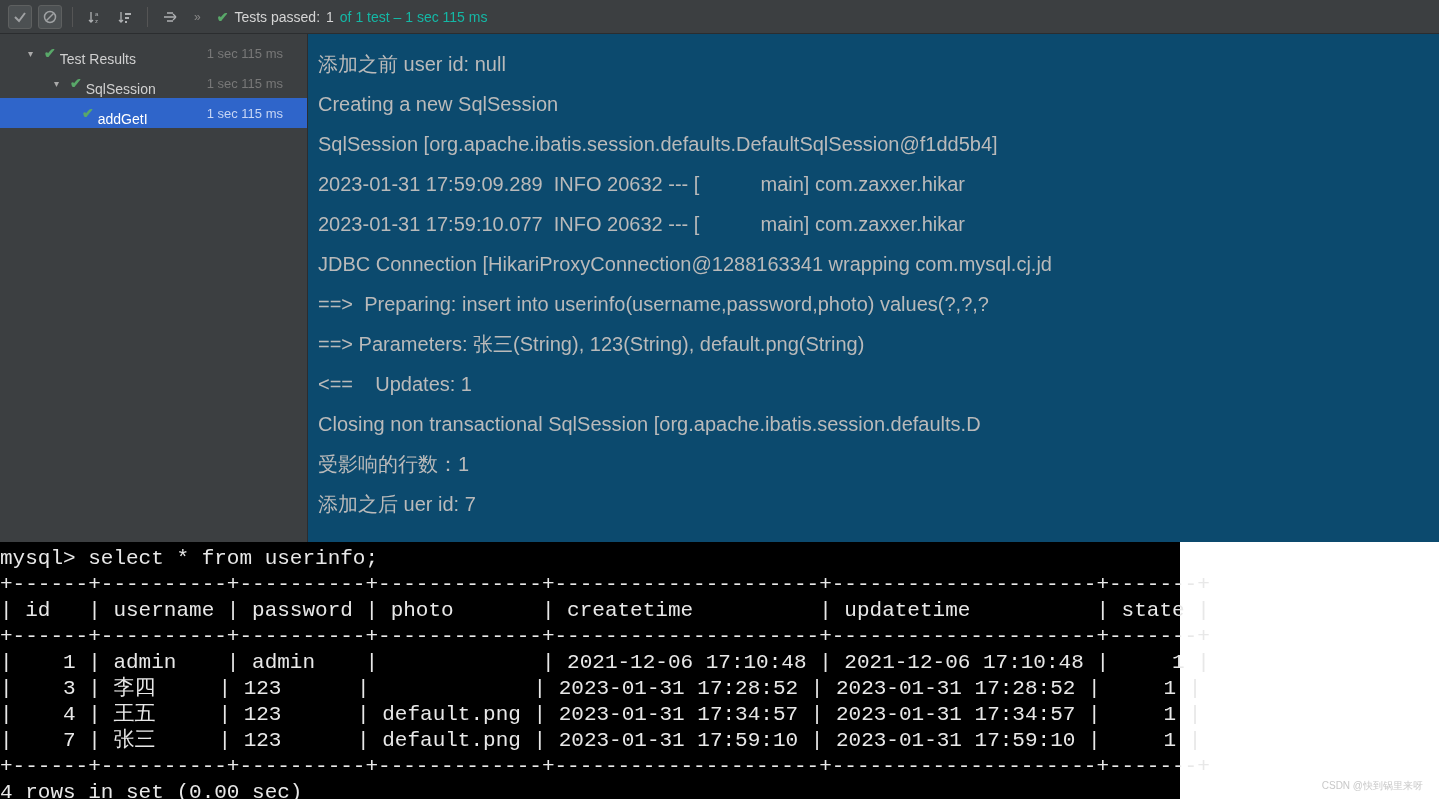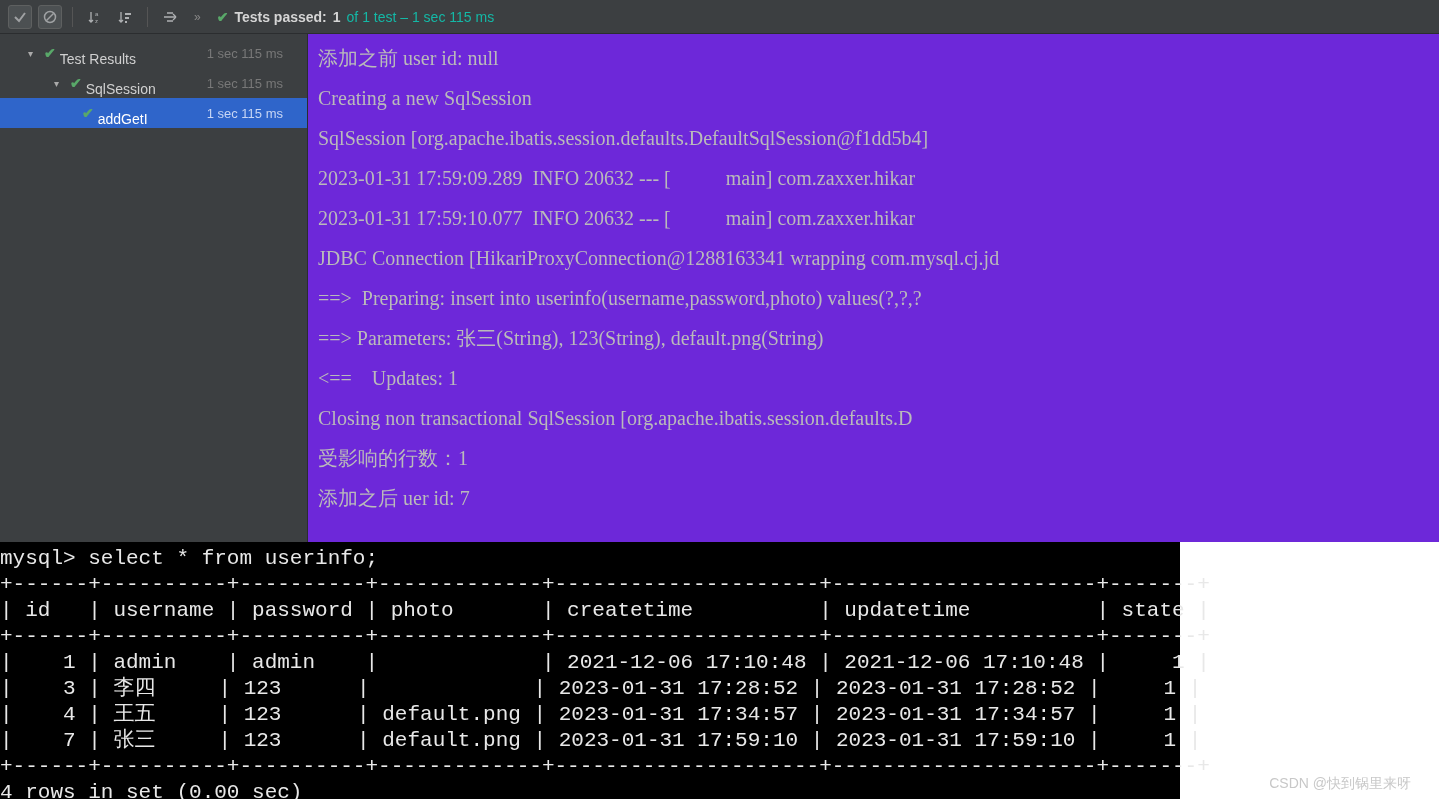--- a/index.html
+++ b/index.html
@@ -9,48 +9,48 @@
   .ide-panel { background: #3c3f41; color: #bbb; height: 542px; display: flex; flex-direction: column; }
   
   
   .toolbar { height: 34px; background: #3c3f41; border-bottom: 1px solid #2b2d2f; display: flex; align-items: center; padding: 0 8px; gap: 6px; color: #8c8c8c; }
   .tool-btn { width: 24px; height: 24px; border: 1px solid #5e6060; border-radius: 3px; display: flex; align-items: center; justify-content: center; color: #afb1b3; cursor: pointer; background: #4c5052; }
   .tool-btn.plain { border: none; background: none; }
   .tool-sep { width: 1px; height: 20px; background: #555; margin: 0 4px; }
   .chev { color: #888; font-size: 12px; margin-left: 6px; }
   .status-pass { display: flex; align-items: center; gap: 6px; font-size: 14px; color: #bbb; }
   .status-pass .ok { color: #59a869; font-weight: bold; }
-  .status-pass .hl { color: #d5d5d5; font-weight: bold; }
+  .status-pass .hl { color: #d5d5d5; }
   .status-pass .dim { color: #14b8a6; }
   
   
   .ide-body { flex: 1; display: flex; overflow: hidden; }
   
   
   .tree { width: 308px; background: #3c3f41; border-right: 1px solid #2b2d2f; padding-top: 4px; font-size: 14px; }
   .tree-row { display: flex; align-items: center; height: 30px; padding-left: 10px; gap: 4px; cursor: pointer; }
   .tree-row.selected { background: #2f65ca; color: #fff; }
   .tree-row .caret { color: #aaa; font-size: 10px; width: 12px; }
   .tree-row .ok { color: #59a869; font-weight: bold; font-size: 14px; }
   .tree-row .label { color: #d0d0d0; flex: 1; white-space: nowrap; overflow: hidden; text-overflow: clip; margin-top: 12px; }
   .tree-row.selected .label { color: #ffffff; }
   .tree-row .time { color: #787878; font-size: 13px; margin-left: auto; padding-right: 24px; white-space: nowrap; }
   .tree-row.selected .time { color: #c7d6f5; }
   .indent-1 { padding-left: 28px; }
   .indent-2 { padding-left: 54px; }
   .indent-3 { padding-left: 82px; }
   
   
-  .console { flex: 1; background: #6d28d9; color: #bababa; font-family: Liberation Serif, serif; font-size: 20px; line-height: 40px; padding: 4px 10px; white-space: pre; overflow: hidden; }
+  .console { flex: 1; background: #0c4a6e; color: #bababa; font-family: Liberation Sans, sans-serif; font-size: 20px; line-height: 40px; padding: 10px 10px; white-space: pre; overflow: hidden; }
   
   
   .mysql { background: #000; color: #e8e8e8; font-family: "Courier New", Consolas, monospace; font-size: 21px; line-height: 26px; white-space: pre; width: 1180px; padding: 4px 0 4px 0; }
   
   
-  .wm { position: absolute; right: 28px; bottom: 6px; color: #c8c8c8; font-size: 14px; font-family: "Microsoft YaHei", sans-serif; }
+  .wm { position: absolute; right: 16px; bottom: 6px; color: #c8c8c8; font-size: 10px; font-family: "Microsoft YaHei", sans-serif; }
 </style>
 </head>
 <body>
 
 <div class="ide-panel">
   <div class="toolbar">
     <div class="tool-btn">
       <svg width="14" height="14" viewBox="0 0 14 14">
           <path d="M2 7 L6 11 L12 3" stroke="#9fa1a3" stroke-width="2" fill="none"></path>
         </svg>

